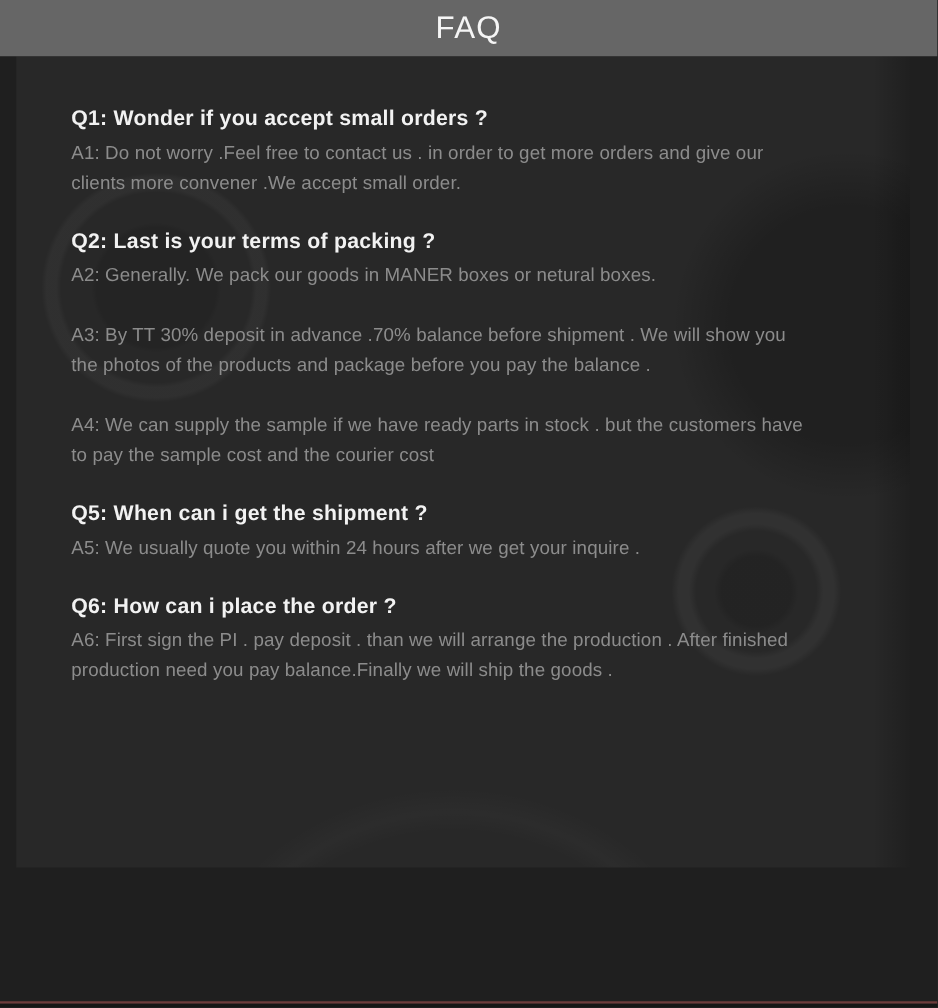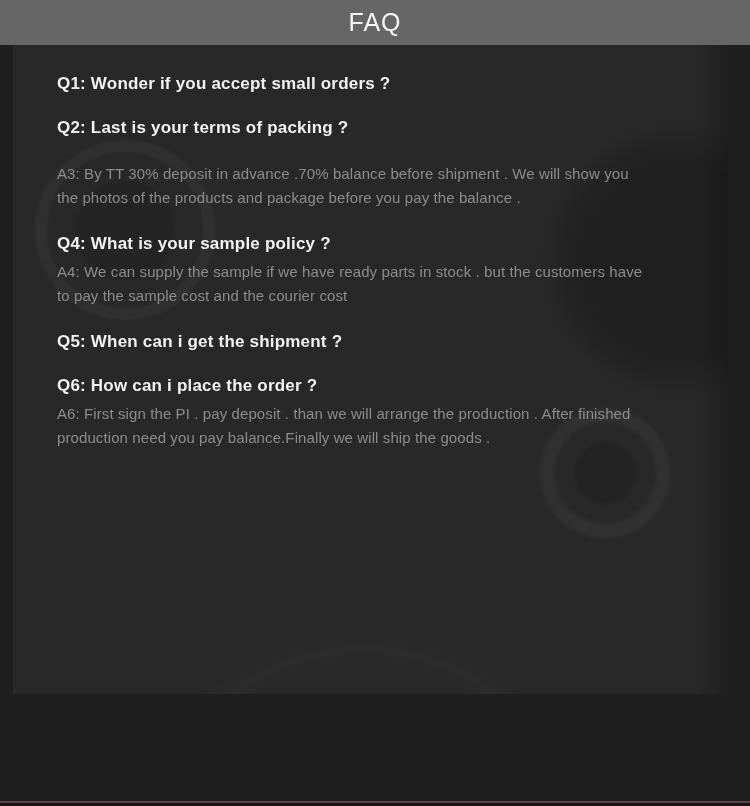--- a/index.html
+++ b/index.html
@@ -51,21 +51,21 @@
       
       radial-gradient(circle at 28px 705px, rgba(0,0,0,0.30) 14px, rgba(0,0,0,0) 18px),
       radial-gradient(circle at 10px 738px, rgba(0,0,0,0.28) 15px, rgba(0,0,0,0) 20px),
       radial-gradient(circle at 40px 752px, rgba(0,0,0,0.26) 12px, rgba(0,0,0,0) 16px),
       radial-gradient(circle at 30px 730px, rgba(255,255,255,0.03) 55px, rgba(255,255,255,0) 80px),
       
       radial-gradient(circle at 350px 820px, rgba(255,255,255,0) 200px, rgba(255,255,255,0.02) 215px, rgba(255,255,255,0) 235px),
       
       linear-gradient(to left, rgba(0,0,0,0.22) 0px, rgba(0,0,0,0) 30px),
       var(--content-bg);
-    padding:29px 31px 40px 44px;
+    padding:40px 31px 40px 44px;
     z-index:1;
   }
   .faq-item{
     margin-bottom:24px;
   }
   .faq-question{
     color:var(--question-text);
     font-size:17px;
     font-weight:700;
     line-height:20px;
@@ -99,39 +99,42 @@
 <body>
 
 <div class="header-bar">
   <div class="header-title">FAQ</div>
 </div>
 
 <div class="content-area">
 
   <div class="faq-item">
     <div class="faq-question">Q1: Wonder if you accept small orders ?</div>
+    <div class="faq-answer">A1: Do not worry .Feel free to contact us . in order to get more orders and give our
+clients more convener .We accept small order.</div>
   </div>
 
   <div class="faq-item">
     <div class="faq-question">Q2: Last is your terms of packing ?</div>
+    <div class="faq-answer">A2: Generally. We pack our goods in MANER boxes or netural boxes.</div>
   </div>
 
   <div class="faq-item">
     <div class="faq-answer">A3: By TT 30% deposit in advance .70% balance before shipment . We will show you
 the photos of the products and package before you pay the balance .</div>
   </div>
 
   <div class="faq-item">
-    <div class="faq-question">Q4: What is your sample policy ?</div>
     <div class="faq-answer">A4: We can supply the sample if we have ready parts in stock . but the customers have
 to pay the sample cost and the courier cost</div>
   </div>
 
   <div class="faq-item">
     <div class="faq-question">Q5: When can i get the shipment ?</div>
+    <div class="faq-answer">A5: We usually quote you within 24 hours after we get your inquire .</div>
   </div>
 
   <div class="faq-item">
     <div class="faq-question">Q6: How can i place the order ?</div>
     <div class="faq-answer">A6: First sign the PI . pay deposit . than we will arrange the production . After finished
 production need you pay balance.Finally we will ship the goods .</div>
   </div>
 
   <div class="faq-item">
   </div>

